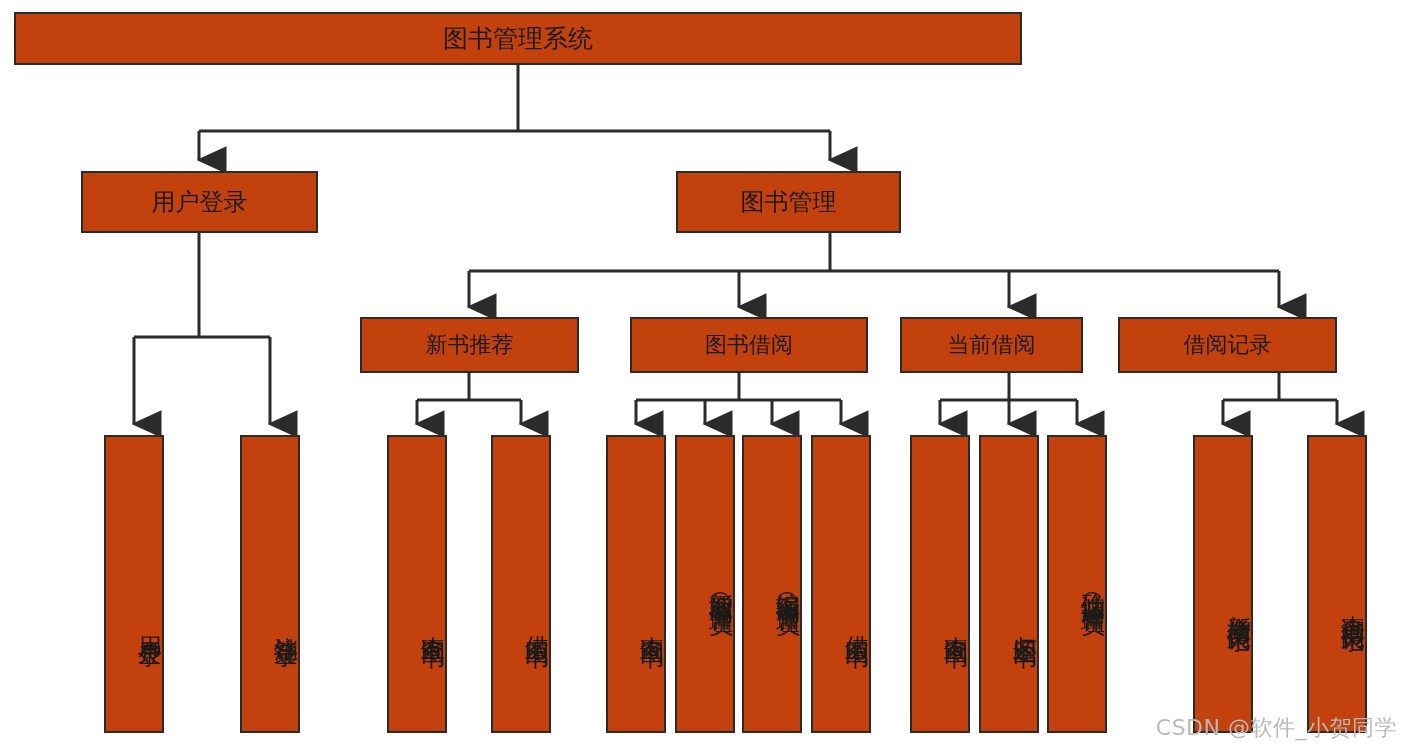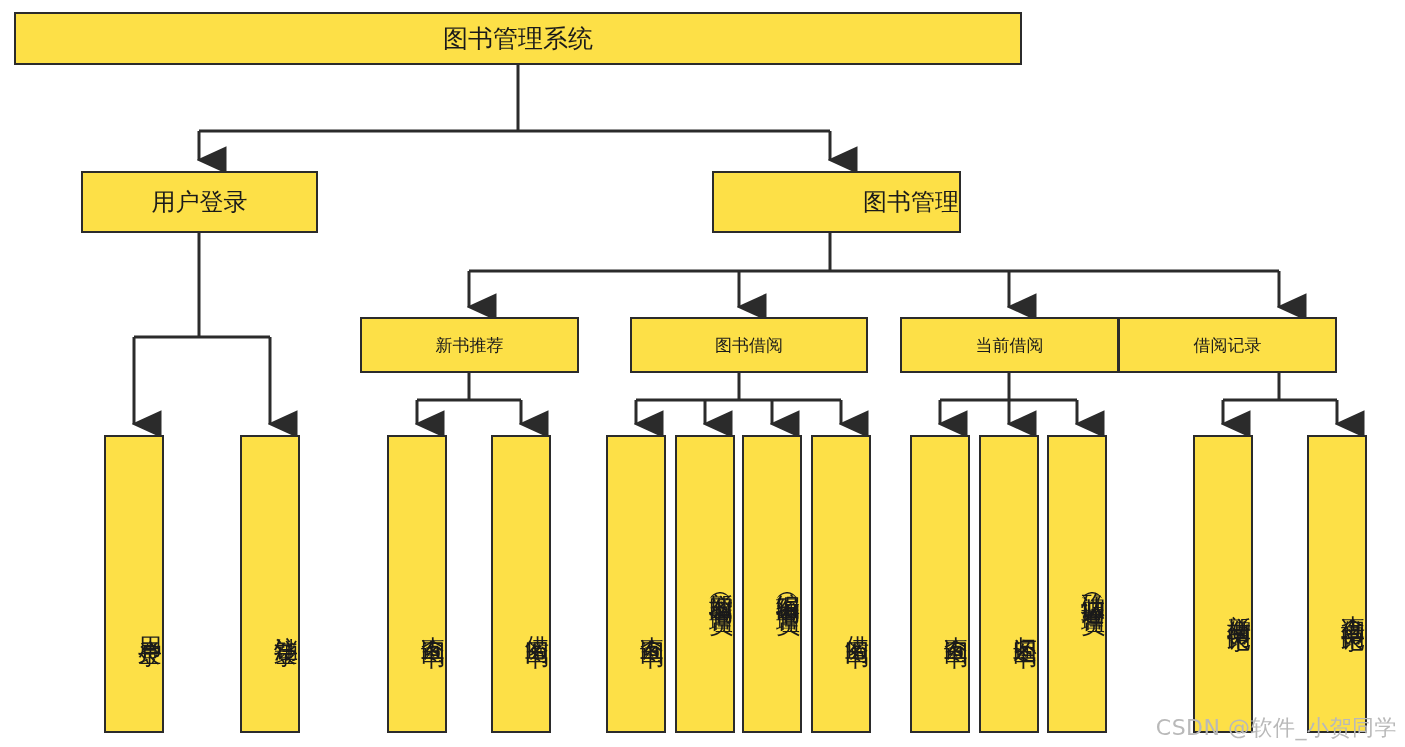--- a/index.html
+++ b/index.html
@@ -22,36 +22,36 @@
     position: absolute;
     left: 0;
     top: 0;
     width: 1405px;
     height: 747px;
     pointer-events: none;
   }
   .node {
     position: absolute;
     box-sizing: border-box;
-    background: #fde047;
+    background: #c2410c;
     border: 2px solid #2b2b2b;
     display: flex;
     align-items: center;
     justify-content: center;
     color: #1a1a1a;
     z-index: 2;
   }
   .node.root {
     font-size: 25px;
   }
   .node.level2 {
     font-size: 24px;
   }
   .node.level3 {
-    font-size: 17px;
+    font-size: 22px;
   }
   .node.leaf {
     font-size: 24px;
     writing-mode: vertical-rl;
     text-orientation: upright;
     letter-spacing: 3px;
     padding-top: 4px;
     padding-bottom: 4px;
     align-items: flex-start;
     justify-content: center;
@@ -144,31 +144,31 @@
     </g>
   </svg>
 
   <div class="node root" style="left:14px; top:12px; width:1008px; height:53px;">
     <span>图书管理系统</span>
   </div>
 
   <div class="node level2" style="left:81px; top:171px; width:237px; height:62px;">
     <span>用户登录</span>
   </div>
-  <div class="node level2" style="left:712px; top:171px; width:249px; height:62px;justify-content:flex-end;">
+  <div class="node level2" style="left:676px; top:171px; width:225px; height:62px;">
     <span>图书管理</span>
   </div>
 
   <div class="node level3" style="left:360px; top:317px; width:219px; height:56px;">
     <span>新书推荐</span>
   </div>
   <div class="node level3" style="left:630px; top:317px; width:238px; height:56px;">
     <span>图书借阅</span>
   </div>
-  <div class="node level3" style="left:900px; top:317px; width:219px; height:56px;">
+  <div class="node level3" style="left:900px; top:317px; width:183px; height:56px;">
     <span>当前借阅</span>
   </div>
   <div class="node level3" style="left:1118px; top:317px; width:219px; height:56px;">
     <span>借阅记录</span>
   </div>
 
   <div class="node leaf short" style="left:104px; top:435px; width:60px; height:298px;">
     <span class="vtext">用户登录</span>
   </div>
   <div class="node leaf short" style="left:240px; top:435px; width:60px; height:298px;">

